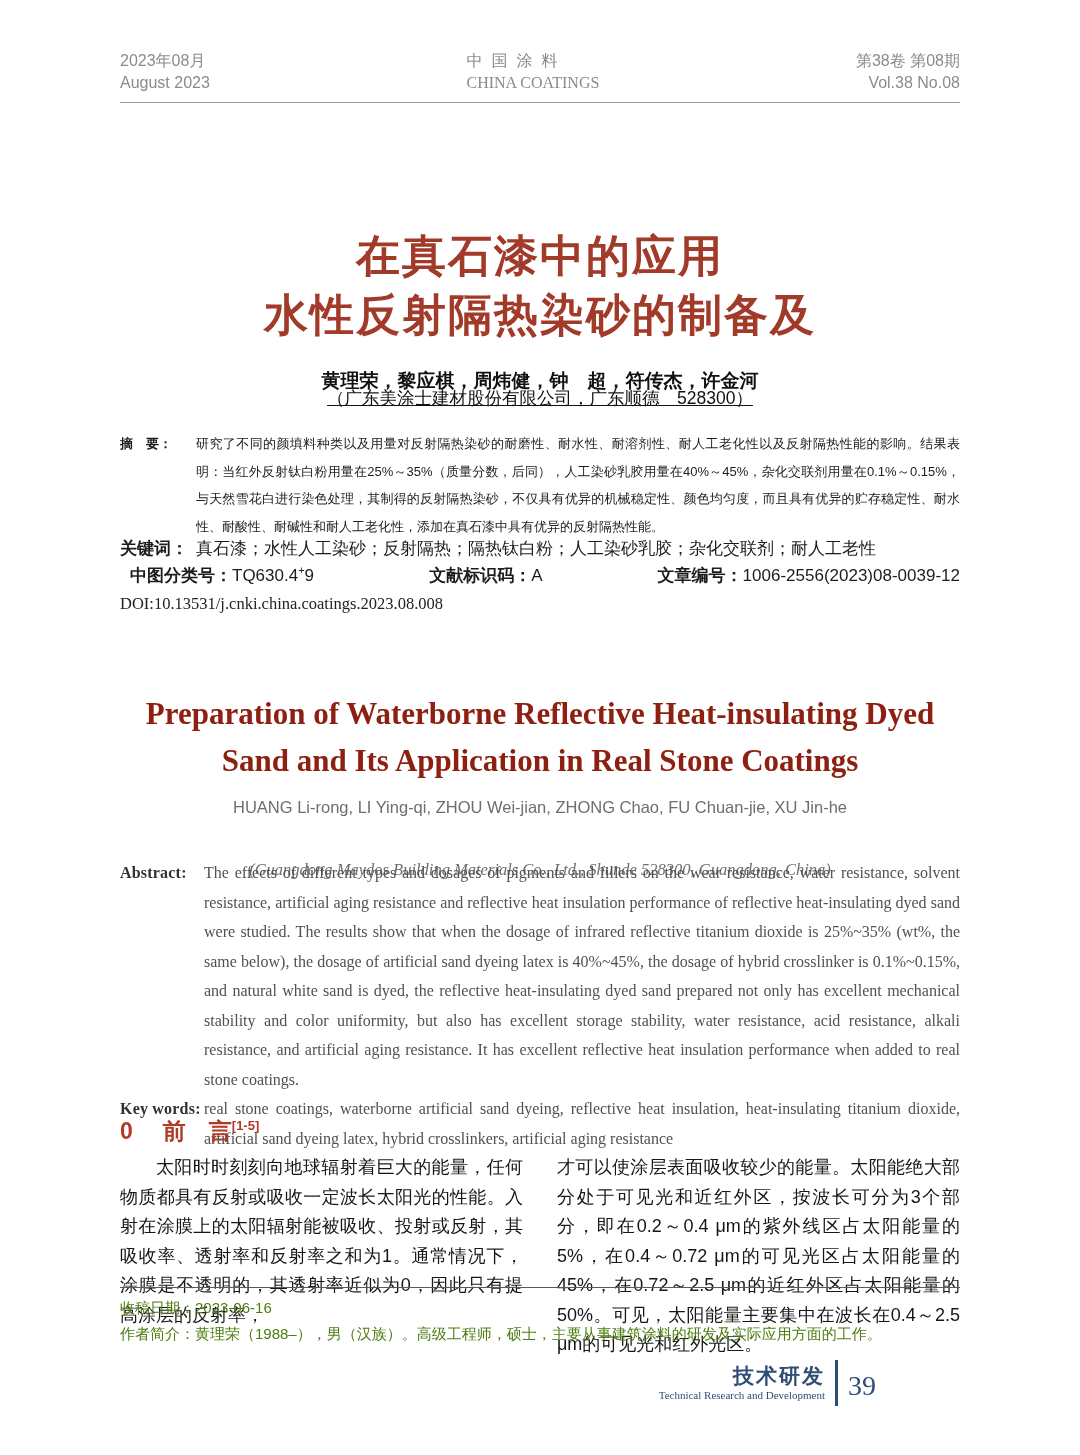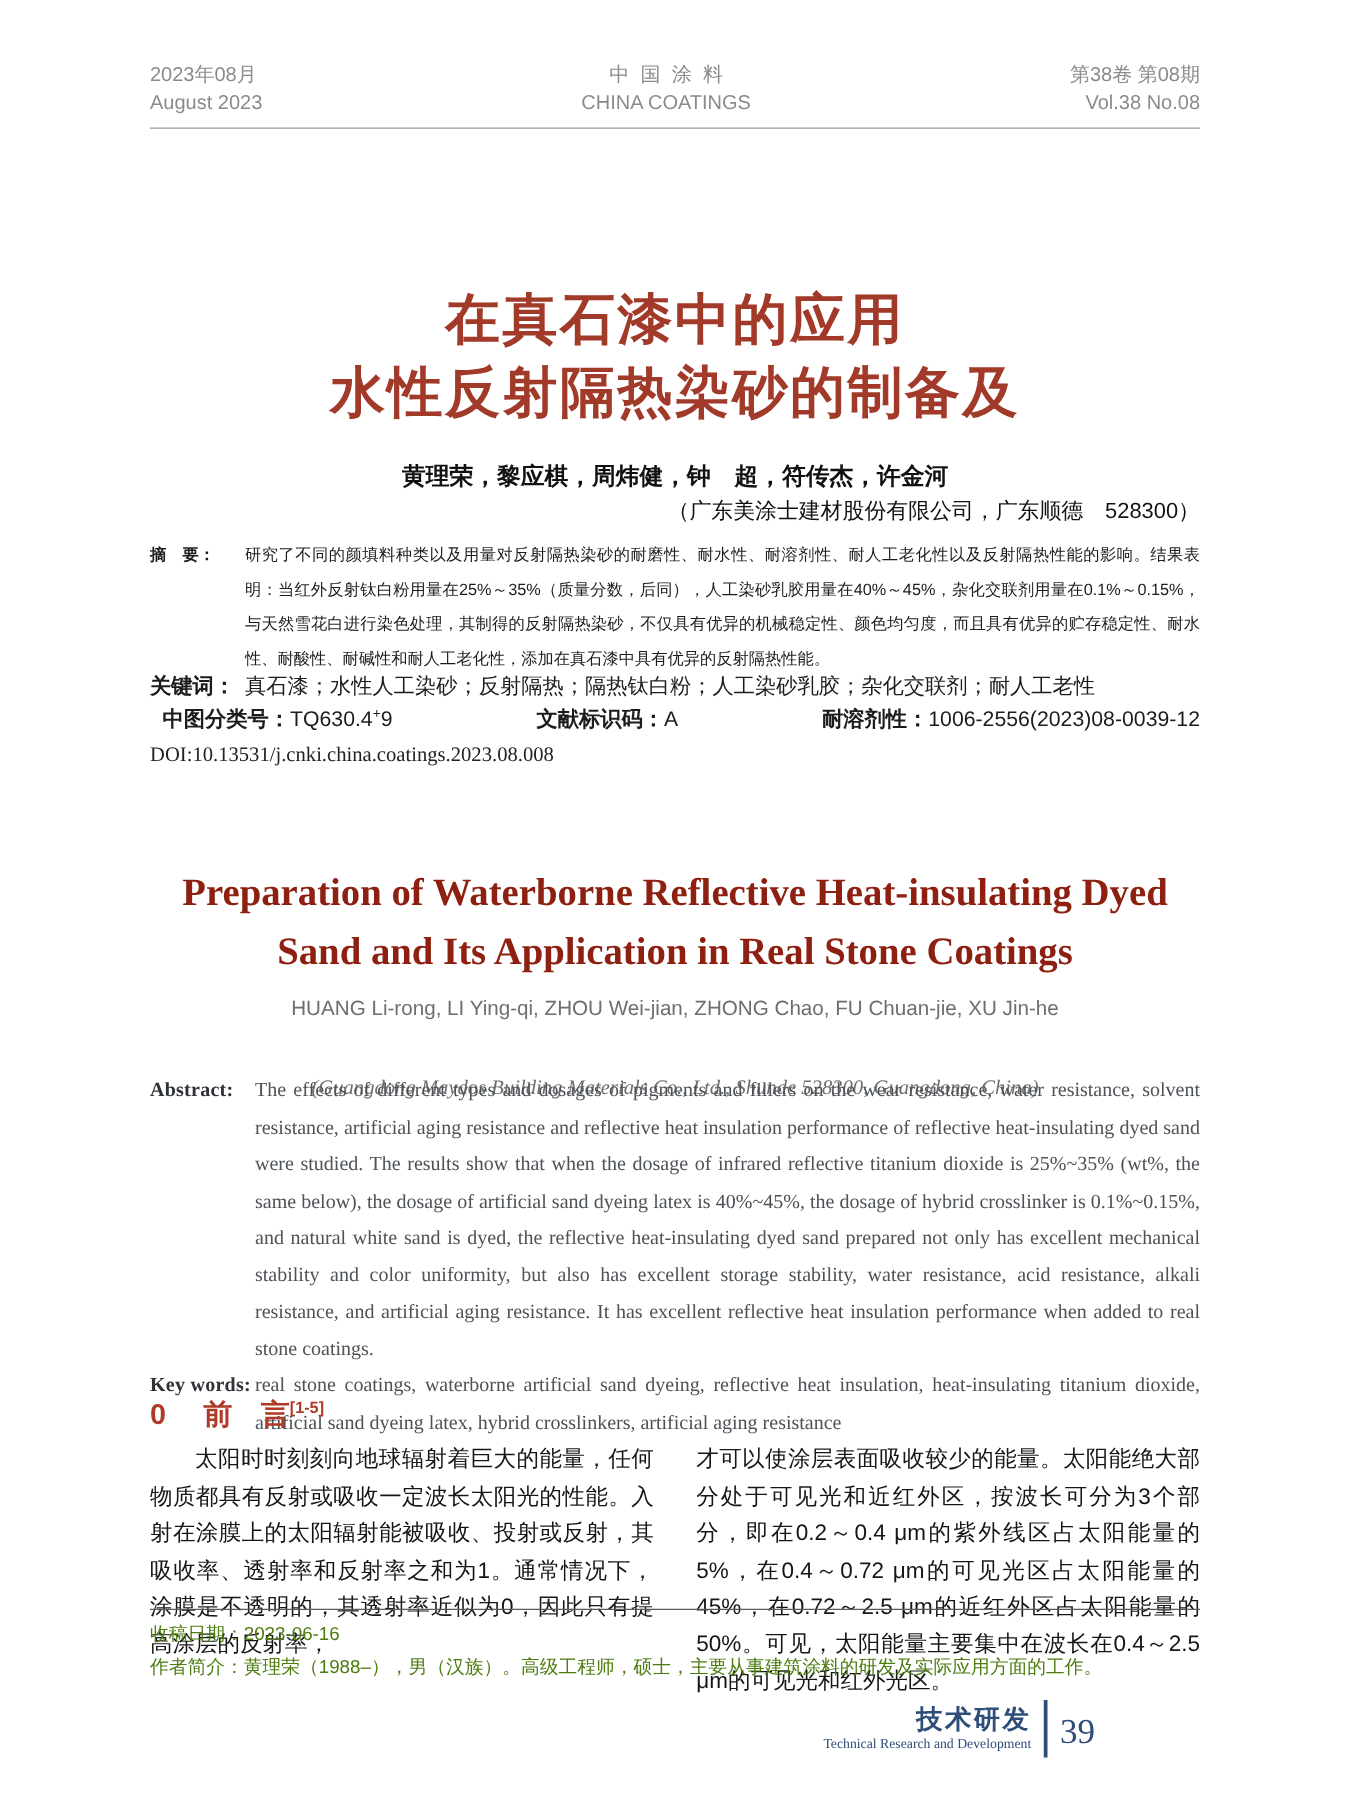--- a/index.html
+++ b/index.html
@@ -21,21 +21,21 @@
     display: flex;
     justify-content: space-between;
     align-items: flex-end;
     border-bottom: 1.5px solid #9a9a9a;
     padding-bottom: 8px;
     color: #8b8b8b;
     font-size: 16px;
     line-height: 22px;
   }
   .jh-col { display: flex; flex-direction: column; }
-  .jh-center { text-align: center; }
+  .jh-center { text-align: left; font-family: Liberation Serif, serif; }
   .jh-center .zh { letter-spacing: 9px; margin-right: -9px; }
   .jh-right { text-align: right; }
 
   
   .title-zh {
     top: 226px;
     text-align: center;
     color: #a23a2a;
     font-weight: bold;
     font-size: 44px;
@@ -44,24 +44,25 @@
   }
 
   .authors-zh {
     top: 368px;
     text-align: center;
     font-weight: bold;
     font-size: 19px;
     color: #111;
   }
   .affil-zh {
-    top: 396px;
-    text-align: right;
+    top: 386px;
+    text-align: center;
     font-size: 17.5px;
     color: #111;
+    text-decoration: underline;
   }
 
   
   .hang-row-zh { display: flex; align-items: flex-start; }
   .hang-row-zh .lbl { font-weight: bold; white-space: nowrap; width: 76px; flex: 0 0 76px; }
   .abstract-zh {
     top: 430px;
     font-size: 13px;
     line-height: 27.5px;
   }
@@ -219,21 +220,21 @@
   </div>
 
   <div class="abs keywords-zh hang-row-zh">
     <span class="lbl">关键词：</span>
     <span class="txt">真石漆；水性人工染砂；反射隔热；隔热钛白粉；人工染砂乳胶；杂化交联剂；耐人工老性</span>
   </div>
 
   <div class="abs class-row">
     <span><b>中图分类号：</b><span>TQ630.4</span><sup>+</sup><span>9</span></span>
     <span><b>文献标识码：</b><span>A</span></span>
-    <span><b>耐溶剂性：</b><span>1006-2556(2023)08-0039-12</span></span>
+    <span><b>文章编号：</b><span>1006-2556(2023)08-0039-12</span></span>
   </div>
 
   <div class="abs doi-line">DOI:10.13531/j.cnki.china.coatings.2023.08.008</div>
 
   <div class="abs title-en">
     <div>Preparation of Waterborne Reflective Heat-insulating Dyed</div>
     <div>Sand and Its Application in Real Stone Coatings</div>
   </div>
 
   <div class="abs authors-en">HUANG Li-rong, LI Ying-qi, ZHOU Wei-jian, ZHONG Chao, FU Chuan-jie, XU Jin-he</div>

